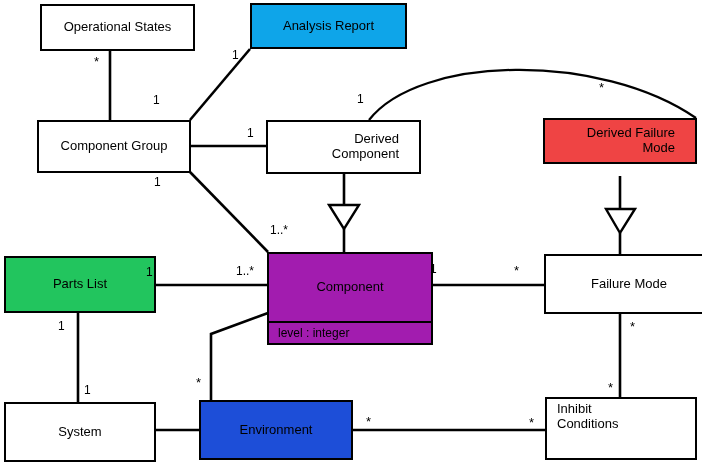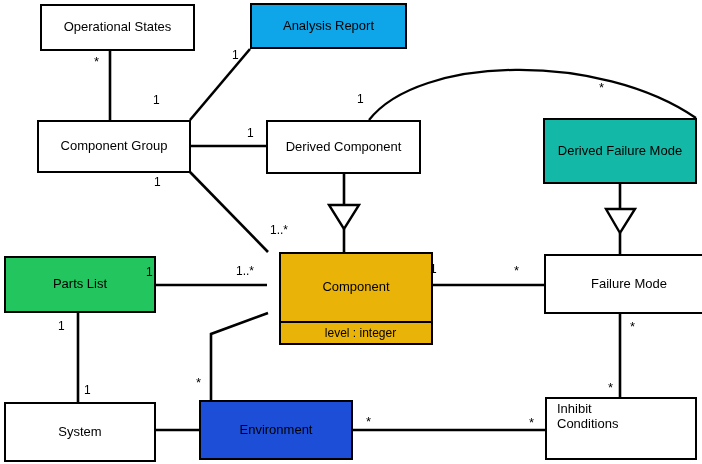--- a/index.html
+++ b/index.html
@@ -33,34 +33,34 @@
   }
   .uml-name-compartment {
     flex: 1 1 auto;
     display: flex;
     align-items: center;
     justify-content: center;
     text-align: right;
     font-size: 13px;
     color: #000000;
     line-height: 1.15;
-    padding: 0 12px;
+    padding: 0 20px;
   }
   .uml-name-compartment.topleft {
     align-items: flex-start;
     justify-content: flex-start;
     text-align: left;
     padding: 3px 0 0 10px;
   }
   .uml-attr-compartment {
     border-top: 2px solid #000000;
     font-size: 12px;
     color: #000000;
     padding: 3px 0 3px 9px;
-    text-align: center;
+    text-align: left;
     white-space: nowrap;
   }
   .mult-label {
     position: absolute;
     font-size: 12px;
     color: #000000;
     white-space: nowrap;
     z-index: 6;
     line-height: 1;
   }
@@ -114,27 +114,27 @@
       </div>
       <div class="uml-class" style="left: 250px; top: 3px; width: 157px; height: 46px; border-color: rgb(0, 0, 0); background: #0ea5e9;">
         <div class="uml-name-compartment">Analysis Report</div>
       </div>
       <div class="uml-class" style="left: 37px; top: 120px; width: 154px; height: 53px; border-color: rgb(0, 0, 0); background: rgb(255, 255, 255);">
         <div class="uml-name-compartment">Component Group</div>
       </div>
       <div class="uml-class" style="left: 266px; top: 120px; width: 155px; height: 54px; border-color: rgb(0, 0, 0); background: rgb(255, 255, 255);">
         <div class="uml-name-compartment">Derived Component</div>
       </div>
-      <div class="uml-class" style="left: 543px; top: 118px; width: 154px; height: 66px; border-color: rgb(0, 0, 0); background: #14b8a6;">
+      <div class="uml-class" style="left: 543px; top: 118px; width: 154px; height: 46px; border-color: rgb(0, 0, 0); background: #ef4444;">
         <div class="uml-name-compartment">Derived Failure Mode</div>
       </div>
       <div class="uml-class" style="left: 4px; top: 256px; width: 152px; height: 57px; border-color: rgb(0, 0, 0); background: #22c55e;">
         <div class="uml-name-compartment">Parts List</div>
       </div>
-      <div class="uml-class" style="left: 279px; top: 252px; width: 154px; height: 93px; border-color: rgb(0, 0, 0); background: #eab308;">
+      <div class="uml-class" style="left: 267px; top: 252px; width: 166px; height: 93px; border-color: rgb(0, 0, 0); background: #a21caf;">
         <div class="uml-name-compartment">Component</div>
         <div class="uml-attr-compartment">level : integer</div>
       </div>
       <div class="uml-class" style="left: 544px; top: 254px; width: 170px; height: 60px; border-color: rgb(0, 0, 0); background: rgb(255, 255, 255);">
         <div class="uml-name-compartment">Failure Mode</div>
       </div>
       <div class="uml-class" style="left: 4px; top: 402px; width: 152px; height: 60px; border-color: rgb(0, 0, 0); background: rgb(255, 255, 255);">
         <div class="uml-name-compartment">System</div>
       </div>
       <div class="uml-class" style="left: 199px; top: 400px; width: 154px; height: 60px; border-color: rgb(0, 0, 0); background: #1d4ed8;">

